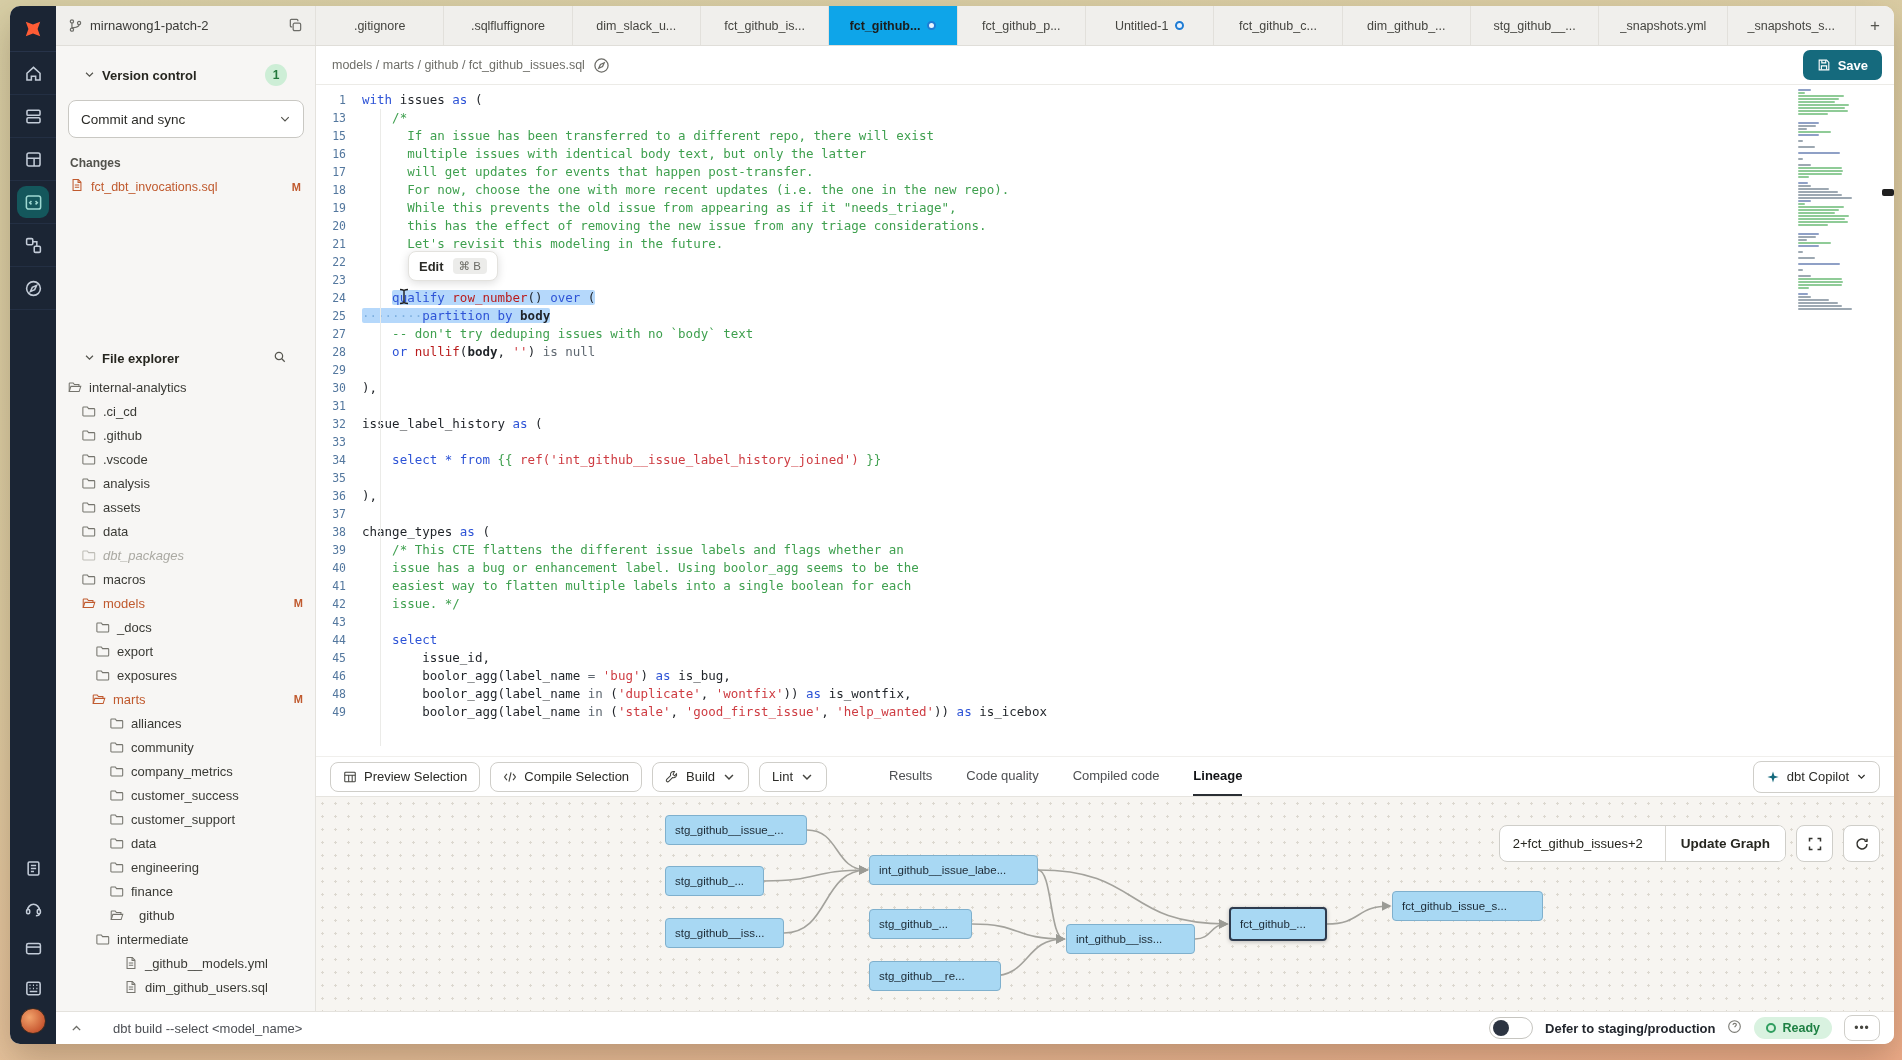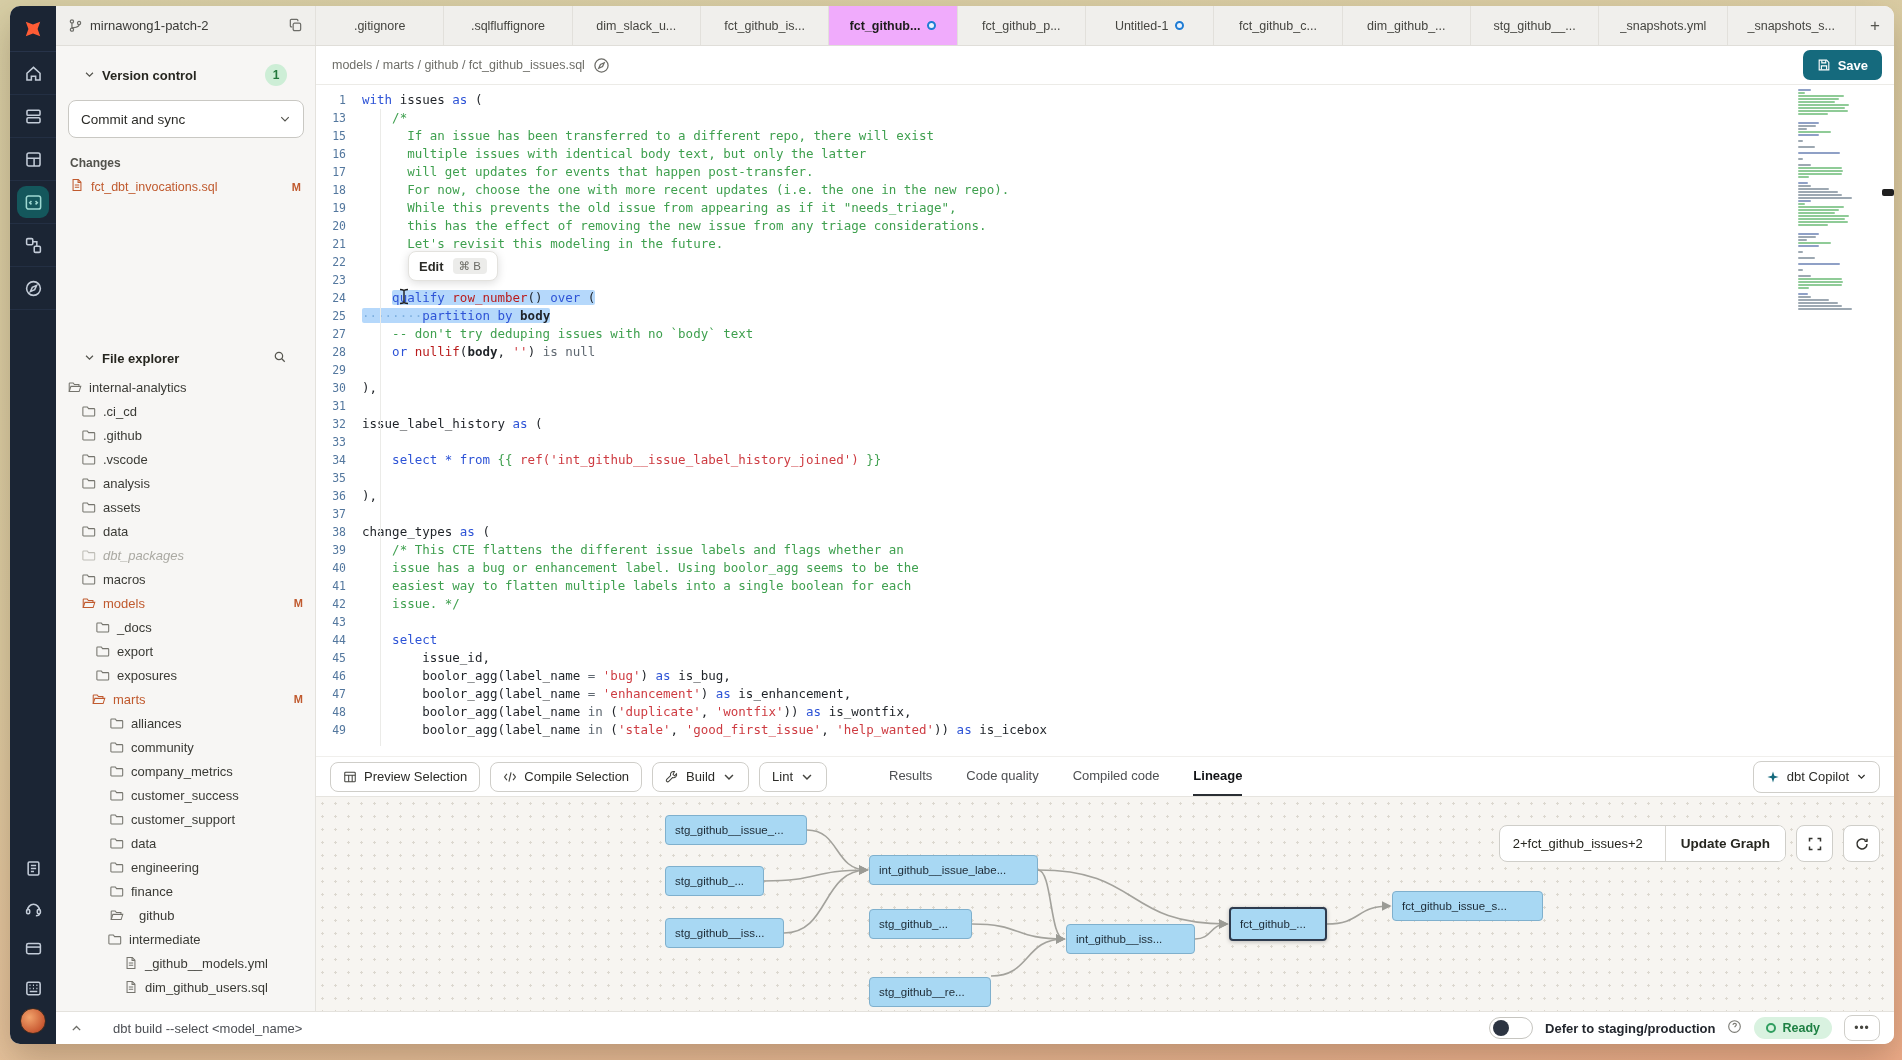--- a/index.html
+++ b/index.html
@@ -23,21 +23,21 @@
   .main { flex:1; display:flex; flex-direction:column; min-width:0; }
 
   
   .topbar { height:40px; background:#f0efec; display:flex; border-bottom:1px solid #e0ded9; flex:0 0 40px; }
   .branch-area { width:260px; flex:0 0 260px; display:flex; align-items:center; padding:0 12px; gap:7px; color:#3a3a37; font-size:13px; border-right:1px solid #e3e1dc; }
   .branch-name { flex:1; overflow:hidden; white-space:nowrap; text-overflow:ellipsis; }
   .icon-btn { background:none; border:none; color:#6d6d68; display:flex; align-items:center; justify-content:center; cursor:pointer; }
   .tabstrip { flex:1; display:flex; align-items:stretch; overflow:hidden; }
   .tab { flex:1 1 0; min-width:0; max-width:142px; display:flex; align-items:center; justify-content:center; gap:7px; font-size:12.5px; color:#454540; border-right:1px solid #e2e0db; padding:0 10px; cursor:pointer; white-space:nowrap; }
   .tab span.lbl { overflow:hidden; text-overflow:ellipsis; }
-  .tab.active { background:#f0abfc; color:#1c1c1a; font-weight:700; }
+  .tab.active { background:#0ea5e9; color:#1c1c1a; font-weight:700; }
   .dirty-dot { width:9px; height:9px; border-radius:50%; border:2.5px solid #1f7cd4; flex:0 0 9px; background:#eaf4ff; }
   .newtab { width:38px; display:flex; align-items:center; justify-content:center; font-size:17px; color:#55554f; cursor:pointer; }
 
   
   .content { flex:1; display:flex; min-height:0; }
   .sidebar { width:260px; flex:0 0 260px; background:#f7f6f4; border-right:1px solid #e4e2dd; overflow:hidden; display:flex; flex-direction:column; }
   .vc-section { height:296px; flex:0 0 296px; padding-top:10px; }
   .sec-header { display:flex; align-items:center; gap:7px; padding:8px 28px; font-size:13px; font-weight:700; color:#26261f; }
   .sec-header .chev { color:#55554e; }
   .vc-badge { margin-left:auto; width:22px; height:22px; border-radius:50%; background:#cdeed6; color:#23793c; font-size:12px; font-weight:700; display:flex; align-items:center; justify-content:center; }
@@ -478,21 +478,21 @@
               </div>
               <div class="tree-row" style="padding-left: 54px; gap: 15px;">
                 <span class="ticon">
                   <svg width="14" height="14" viewBox="0 0 16 16" fill="none" stroke="currentColor" stroke-width="1.2">
                     <path d="M1.4 13.2V4.1c0-.4.3-.7.7-.7h3.8l1.4 1.8h5.2v1.9"></path>
                     <path d="M3.3 7.3h11.3l-1.9 5.9H1.4z"></path>
                   </svg>
                 </span>
                 <span>github</span>
               </div>
-              <div class="tree-row" style="padding-left: 52px;">
+              <div class="tree-row" style="padding-left: 40px;">
                 <span class="ticon">
                   <svg width="14" height="14" viewBox="0 0 16 16" fill="none" stroke="currentColor" stroke-width="1.2">
                     <path d="M1.8 3.4h4.3l1.4 1.9h6.2c.5 0 .8.3.8.8v6.7c0 .5-.3.8-.8.8H1.8c-.5 0-.8-.3-.8-.8V4.2c0-.5.3-.8.8-.8z"></path>
                   </svg>
                 </span>
                 <span>intermediate</span>
               </div>
               <div class="tree-row" style="padding-left: 68px;">
                 <span class="ticon">
                   <svg width="14" height="14" viewBox="0 0 16 16" fill="none" stroke="currentColor" stroke-width="1.2">
@@ -563,21 +563,20 @@
               <div class="crow"><span class="ln">37</span><span></span></div>
               <div class="crow"><span class="ln">38</span><span><span class="tk-pl">change_types </span><span class="tk-kw">as</span><span class="tk-pl"> (</span></span></div>
               <div class="crow"><span class="ln">39</span><span><span class="tk-com">    /* This CTE flattens the different issue labels and flags whether an</span></span></div>
               <div class="crow"><span class="ln">40</span><span><span class="tk-com">    issue has a bug or enhancement label. Using boolor_agg seems to be the</span></span></div>
               <div class="crow"><span class="ln">41</span><span><span class="tk-com">    easiest way to flatten multiple labels into a single boolean for each</span></span></div>
               <div class="crow"><span class="ln">42</span><span><span class="tk-com">    issue. */</span></span></div>
               <div class="crow"><span class="ln">43</span><span></span></div>
               <div class="crow"><span class="ln">44</span><span><span class="tk-pl">    </span><span class="tk-kw">select</span></span></div>
               <div class="crow"><span class="ln">45</span><span><span class="tk-pl">        issue_id,</span></span></div>
               <div class="crow"><span class="ln">46</span><span><span class="tk-pl">        boolor_agg(label_name </span><span class="tk-op">=</span><span class="tk-pl"> </span><span class="tk-str">'bug'</span><span class="tk-pl">) </span><span class="tk-kw">as</span><span class="tk-pl"> is_bug,</span></span></div>
-              <div class="crow"><span class="ln">47</span><span><span class="tk-pl">        boolor_agg(label_name </span><span class="tk-op">=</span><span class="tk-pl"> </span><span class="tk-str">'enhancement'</span><span class="tk-pl">) </span><span class="tk-kw">as</span><span class="tk-pl"> is_enhancement,</span></span></div>
               <div class="crow"><span class="ln">48</span><span><span class="tk-pl">        boolor_agg(label_name </span><span class="tk-op">in</span><span class="tk-pl"> (</span><span class="tk-str">'duplicate'</span><span class="tk-pl">, </span><span class="tk-str">'wontfix'</span><span class="tk-pl">)) </span><span class="tk-kw">as</span><span class="tk-pl"> is_wontfix,</span></span></div>
               <div class="crow"><span class="ln">49</span><span><span class="tk-pl">        boolor_agg(label_name </span><span class="tk-op">in</span><span class="tk-pl"> (</span><span class="tk-str">'stale'</span><span class="tk-pl">, </span><span class="tk-str">'good_first_issue'</span><span class="tk-pl">, </span><span class="tk-str">'help_wanted'</span><span class="tk-pl">)) </span><span class="tk-kw">as</span><span class="tk-pl"> is_icebox</span></span></div>
             </div>
           <div class="edit-tip">
             <span class="lbl">Edit</span>
             <span class="kbd">⌘ B</span>
           </div>
           <span class="ibeam">
             <svg width="10" height="17" viewBox="0 0 10 17" fill="none" stroke="currentColor" stroke-width="1.4">
                 <path d="M1 1.5c2 0 4 .8 4 .8s2-.8 4-.8M5 2.3v12.4M1 15.5c2 0 4-.8 4-.8s2 .8 4 .8"></path>
@@ -755,21 +754,21 @@
                   <path d="M13 8a5 5 0 1 1-1.5-3.6"></path>
                   <path d="M13 2.8v2.4h-2.4" stroke-linejoin="round"></path>
                 </svg>
             </button>
           </div>
         <div class="lnode" style="left: 349px; top: 18px; width: 142px; height: 30px;">stg_github__issue_...</div>
             <div class="lnode" style="left: 349px; top: 69px; width: 99px; height: 30px;">stg_github_...</div>
             <div class="lnode" style="left: 349px; top: 121px; width: 119px; height: 30px;">stg_github__iss...</div>
             <div class="lnode" style="left: 553px; top: 58px; width: 169px; height: 30px;">int_github__issue_labe...</div>
             <div class="lnode" style="left: 553px; top: 112px; width: 103px; height: 30px;">stg_github_...</div>
-            <div class="lnode" style="left: 553px; top: 180px; width: 122px; height: 30px;">stg_github__re...</div>
+            <div class="lnode" style="left: 553px; top: 164px; width: 132px; height: 30px;">stg_github__re...</div>
             <div class="lnode" style="left: 750px; top: 127px; width: 129px; height: 30px;">int_github__iss...</div>
             <div class="lnode selected" style="left: 913px; top: 110px; width: 98px; height: 34px;">fct_github_...</div>
             <div class="lnode" style="left: 1076px; top: 94px; width: 151px; height: 30px;">fct_github_issue_s...</div>
           </div>
 
       </section>
     </div>
 
     <div class="statusbar">
       <button class="chev-up">

